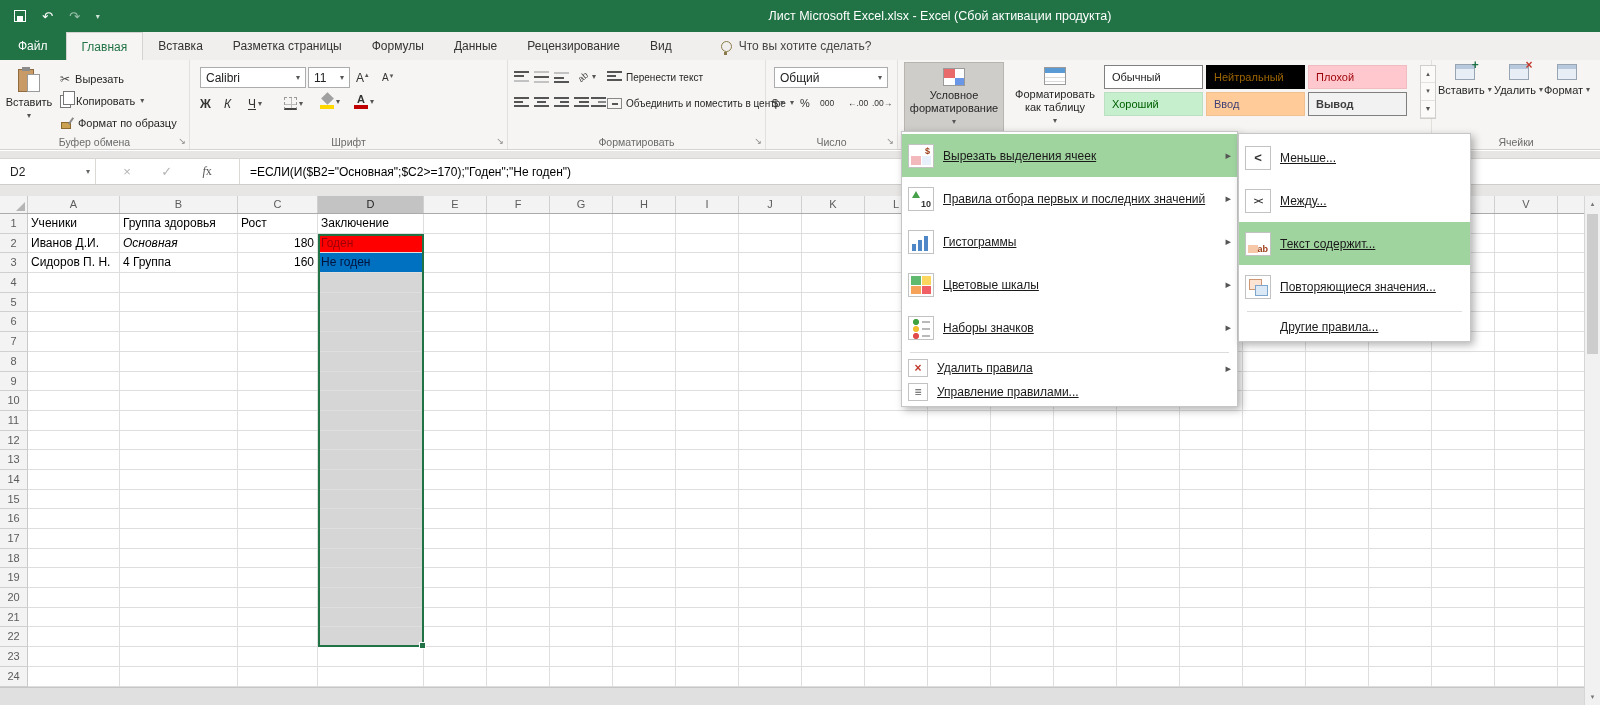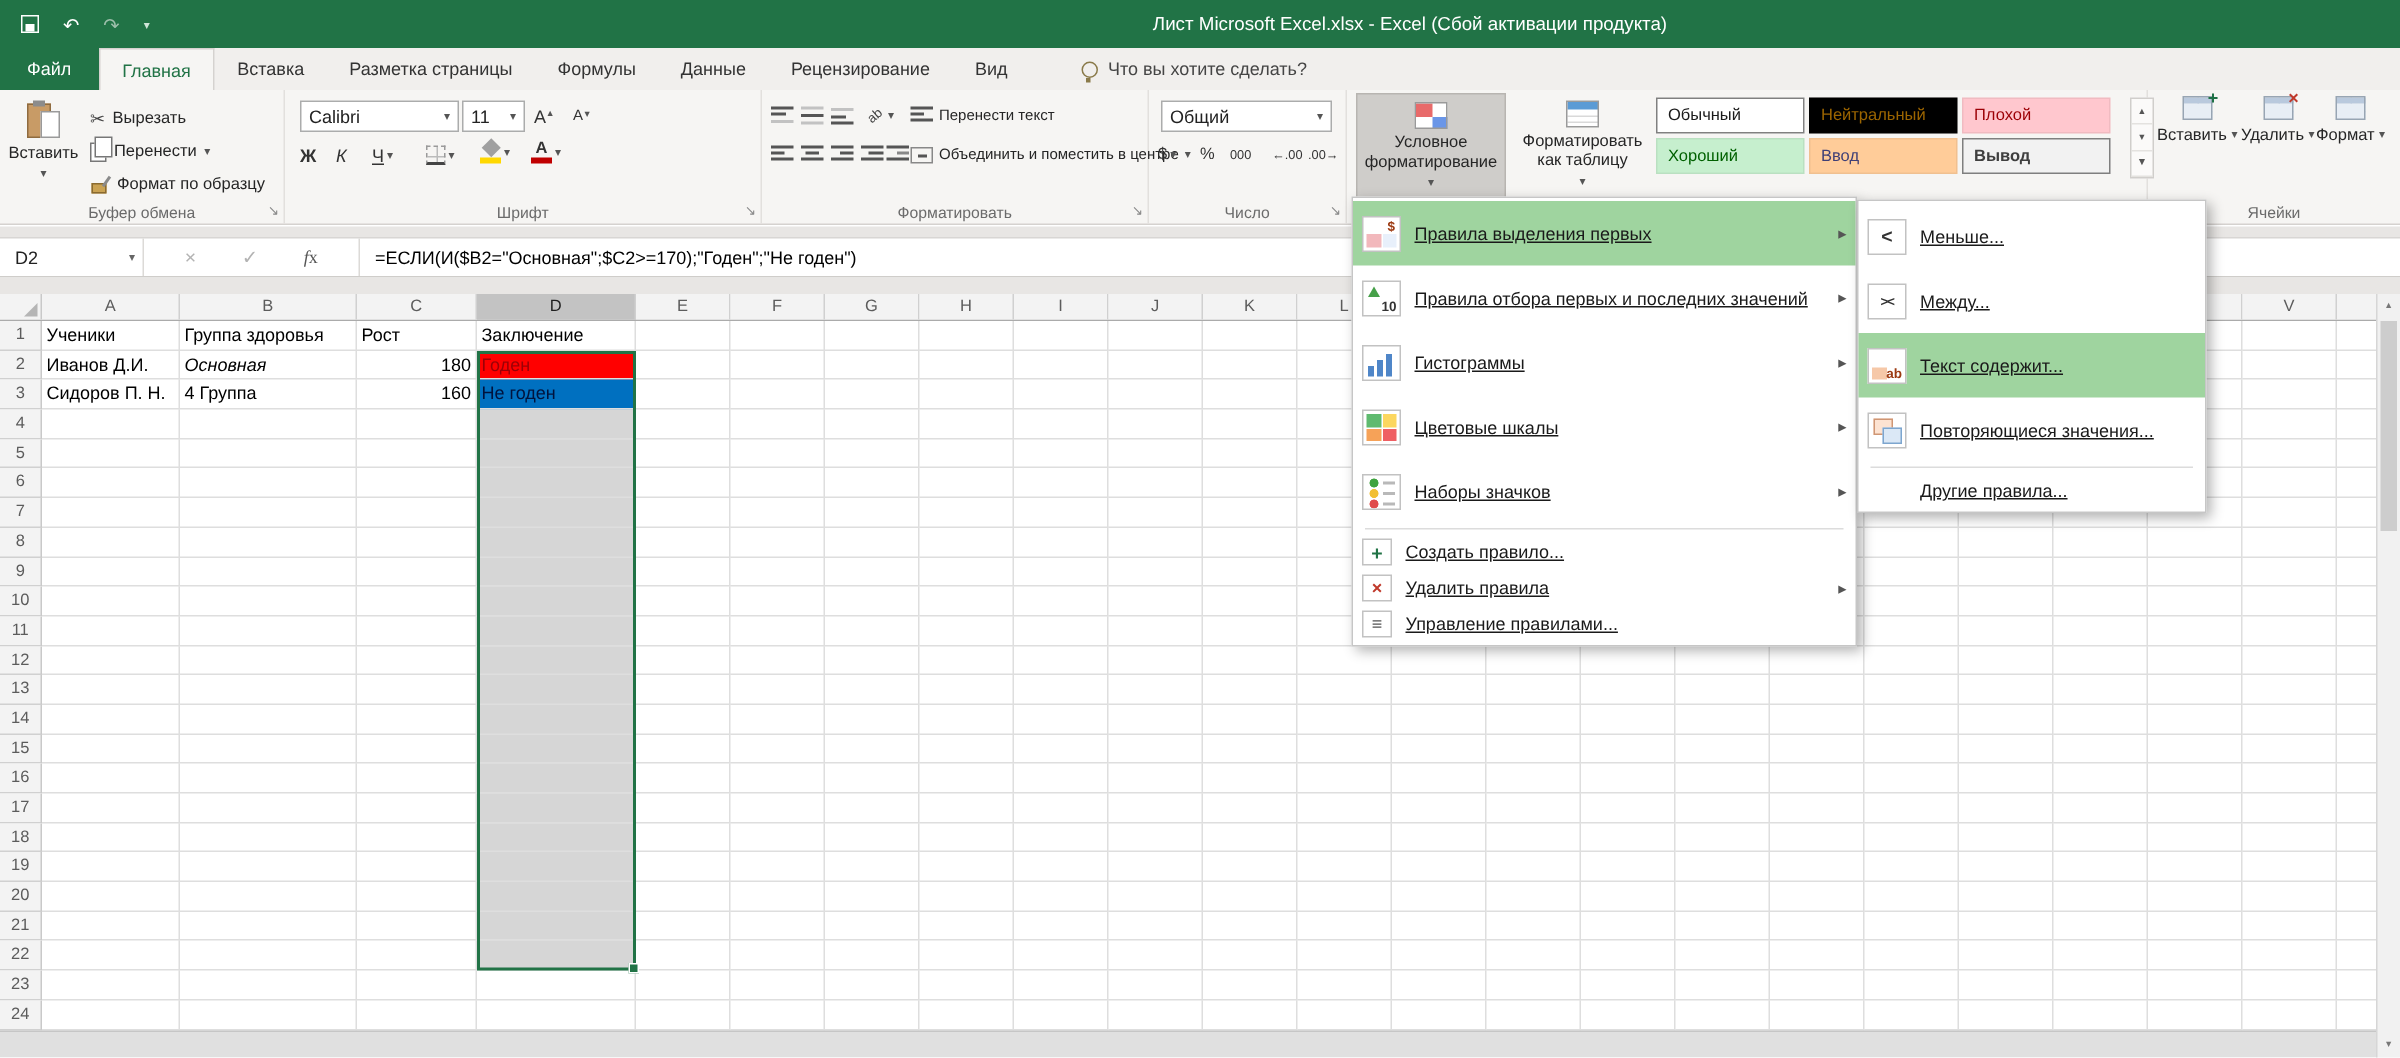--- a/index.html
+++ b/index.html
@@ -207,21 +207,21 @@
         </span>
       <span class="blabel">Вставить</span>
       <span class="caret">▾</span>
     </div>
     <div class="srow" style="top:9px">
       <span class="scissors">✂</span>
       <span>Вырезать</span>
     </div>
     <div class="srow" style="top:31px">
       <span class="copy-ico"></span>
-      <span>Перенести</span>
+      <span>Копировать</span>
       <span class="caret">▾</span>
     </div>
     <div class="srow" style="top:53px">
       <span class="brush-ico"></span>
       <span>Формат по образцу</span>
     </div>
     <div class="glabel">Буфер обмена</div>
     <span class="launcher">↘</span>
   </div>
 
@@ -1070,21 +1070,21 @@
   </div>
 <div class="vscroll">
   <span class="varrow" style="top:0">▴</span>
   <span class="vthumb"></span>
   <span class="varrow" style="bottom:0">▾</span>
 </div>
 
 <div class="menu main-menu">
     <div class="mitem hl">
       <div class="mi mi-highlight-cells"></div>
-      <div class="mlabel">Правила выделения первых</div>
+      <div class="mlabel">Вырезать выделения ячеек</div>
       <div class="marrow">▸</div>
     </div>
     <div class="mitem">
       <div class="mi mi-top-bottom"></div>
       <div class="mlabel">Правила отбора первых и последних значений</div>
       <div class="marrow">▸</div>
     </div>
     <div class="mitem">
       <div class="mi mi-data-bars"></div>
       <div class="mlabel">Гистограммы</div>
@@ -1095,24 +1095,20 @@
       <div class="mlabel">Цветовые шкалы</div>
       <div class="marrow">▸</div>
     </div>
     <div class="mitem">
       <div class="mi mi-icon-sets"></div>
       <div class="mlabel">Наборы значков</div>
       <div class="marrow">▸</div>
     </div>
     <div class="msep"></div>
     <div class="mitem small">
-      <div class="mi mi-new-rule"></div>
-      <div class="mlabel">Создать правило...</div>
-    </div>
-    <div class="mitem small">
       <div class="mi mi-clear-rules"></div>
       <div class="mlabel">Удалить правила</div>
       <div class="marrow">▸</div>
     </div>
     <div class="mitem small">
       <div class="mi mi-manage-rules"></div>
       <div class="mlabel">Управление правилами...</div>
     </div>
   </div>
 <div class="menu sub-menu">

